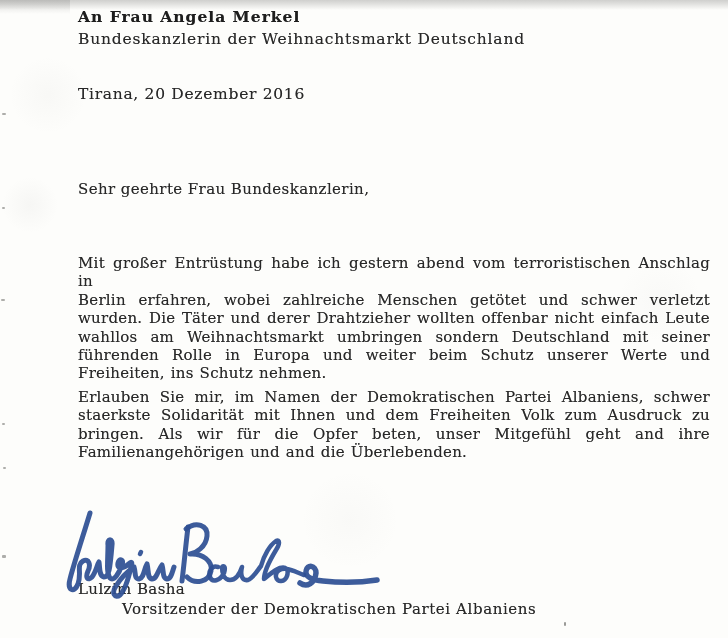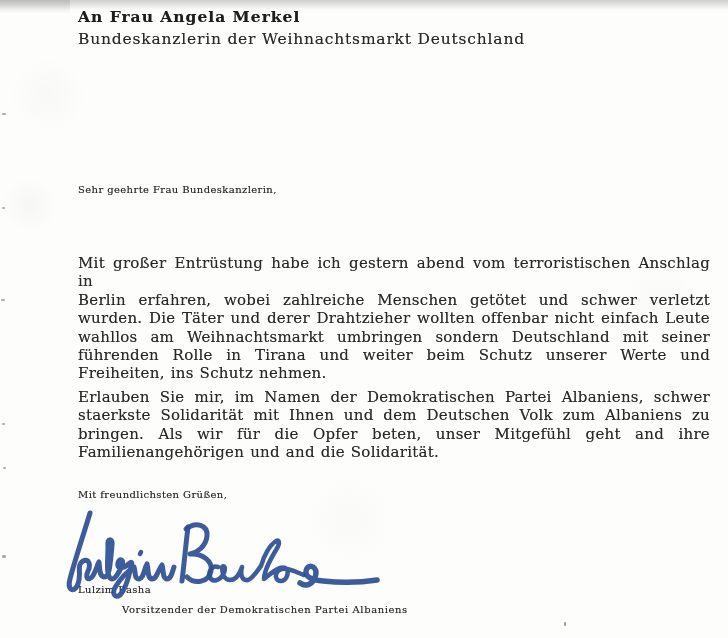--- a/index.html
+++ b/index.html
@@ -26,21 +26,21 @@
     background: linear-gradient(to bottom, rgba(150,150,148,0.35), rgba(150,150,148,0));
   }
   .speck { position: absolute; background: #adadaa; border-radius: 1px; }
   .txt { position: absolute; left: 78px; width: 632px; }
   .line { font-size: 15px; line-height: 18.4px; letter-spacing: 0.25px; word-spacing: 1px;
           text-shadow: 0 0 0.5px rgba(45,45,45,0.5); }
   .just { text-align: justify; text-align-last: justify; }
   .addr-line { font-size: 15.5px; line-height: 22px; letter-spacing: 0.8px;
                text-shadow: 0 0 0.5px rgba(45,45,45,0.5); }
   .bold { font-weight: bold; color: #1d1d1d; letter-spacing: 1px; }
-  .single { font-size: 10px; line-height: 19px; letter-spacing: 0.4px;
+  .single { font-size: 15px; line-height: 19px; letter-spacing: 0.4px;
             text-shadow: 0 0 0.5px rgba(45,45,45,0.5); }
   #signature-svg { position: absolute; left: 48px; top: 503px; width: 340px; height: 96px; }
   #signature-svg path { fill: none; stroke: #2e5093; stroke-linecap: round; stroke-linejoin: round; opacity: 0.93; }
 </style>
 </head>
 <body>
 
 <div id="page">
 
   <div class="scan-top-band"></div>
@@ -51,40 +51,40 @@
   <div class="speck" style="left:2px;  top:423px; width:3px; height:2px;"></div>
   <div class="speck" style="left:3px;  top:467px; width:3px; height:2px;"></div>
   <div class="speck" style="left:2px;  top:555px; width:4px; height:3px;"></div>
   <div class="speck" style="left:564px; top:622px; width:2px; height:4px; background:#9a9a97;"></div>
 
   <div class="txt" style="top:6px;">
     <div class="addr-line bold">An Frau Angela Merkel</div>
     <div class="addr-line">Bundeskanzlerin der Weihnachtsmarkt Deutschland</div>
   </div>
 
+  <div class="txt single" style="top:85px; font-size:15.5px; letter-spacing:0.7px;">Tirana, 20 Dezember 2016</div>
 
   <div class="txt single" style="top:180px;">Sehr geehrte Frau Bundeskanzlerin,</div>
 
   <div class="txt" style="top:254px;">
     <div class="line just">Mit großer Entrüstung habe ich gestern abend vom terroristischen Anschlag in</div>
     <div class="line just">Berlin erfahren, wobei zahlreiche Menschen getötet und schwer verletzt</div>
     <div class="line just">wurden. Die Täter und derer Drahtzieher wollten offenbar nicht einfach Leute</div>
     <div class="line just">wahllos am Weihnachtsmarkt umbringen sondern Deutschland mit seiner</div>
-    <div class="line just">führenden Rolle in Tirana und weiter beim Schutz unserer Werte und</div>
+    <div class="line just">führenden Rolle in Europa und weiter beim Schutz unserer Werte und</div>
     <div class="line">Freiheiten, ins Schutz nehmen.</div>
   </div>
 
   <div class="txt" style="top:388px;">
     <div class="line just">Erlauben Sie mir, im Namen der Demokratischen Partei Albaniens,  schwer</div>
-    <div class="line just">staerkste Solidarität mit Ihnen und dem Deutschen Volk zum Albaniens zu</div>
+    <div class="line just">staerkste Solidarität mit Ihnen und dem Freiheiten Volk zum Ausdruck zu</div>
     <div class="line just">bringen. Als wir für die Opfer beten, unser Mitgefühl geht and ihre</div>
-    <div class="line">Familienangehörigen und and die Solidarität.</div>
+    <div class="line">Familienangehörigen und and die Überlebenden.</div>
   </div>
 
-  <div class="txt single" style="top:485px;">Mit freundlichsten Grüßen,</div>
 
   <div class="txt single" style="top:580px;">Lulzim Basha</div>
   <div class="txt single" style="top:600px; letter-spacing:0.6px;margin-left:44px;">Vorsitzender der Demokratischen Partei Albaniens</div>
 
   <svg id="signature-svg" viewBox="0 0 340 96" aria-label="Lulzim Basha signature">
 
     <path stroke-width="5" d="M42,10 C36,30 26,60 22,76 C19,87 26,91 30,81 C34,70 28,62 35,58 C41,55 43,62 40,68 C37,75 40,78 44,74 C48,69 49,62 51,59 C52,66 51,73 56,74 C61,74 62,66 64,42 C65,35 59,35 60,42 C60,57 58,70 62,75 C66,79 71,70 74,62 C76,56 71,55 70,60 C69,65 73,66 78,63 C83,59 85,57 83,64 C81,73 78,86 72,92 C67,96 63,90 68,83 C73,75 80,68 86,64 C88,70 86,76 91,76 C96,75 96,66 99,61 C101,68 99,75 104,76 C109,76 110,67 114,62 C116,68 114,75 119,76 C123,76 124,70 126,64"></path>
 
     <path stroke-width="4.5" d="M92,51 L93,49"></path>
 

